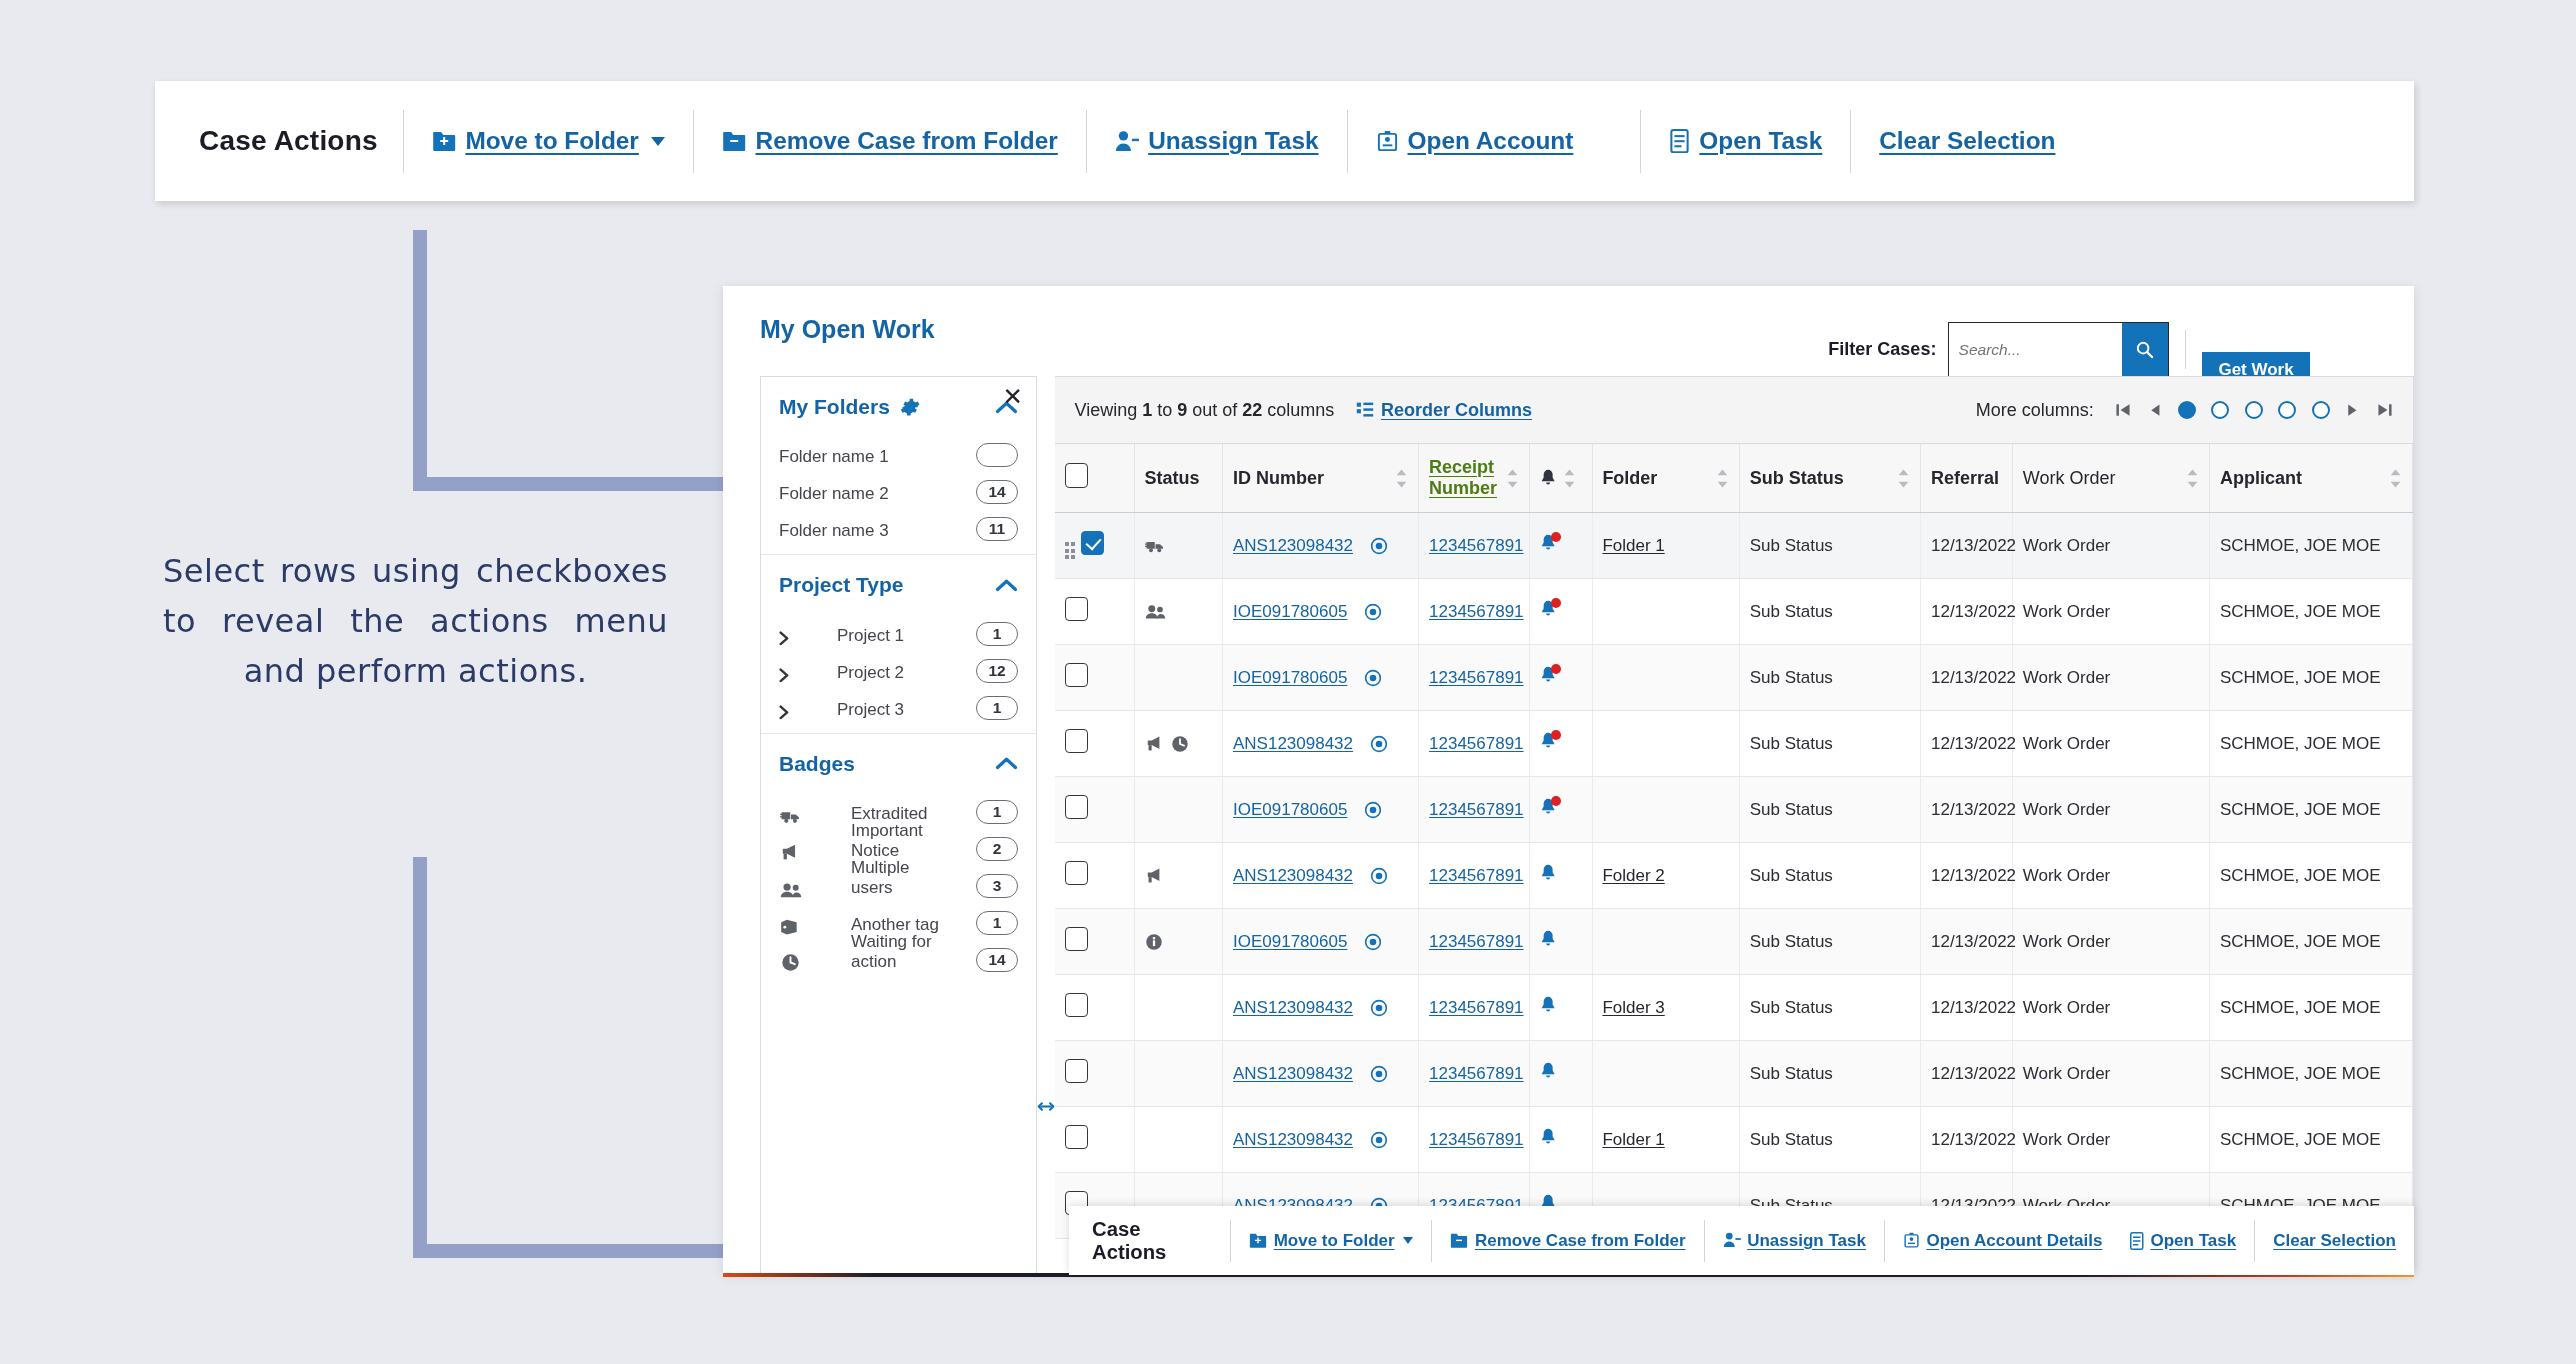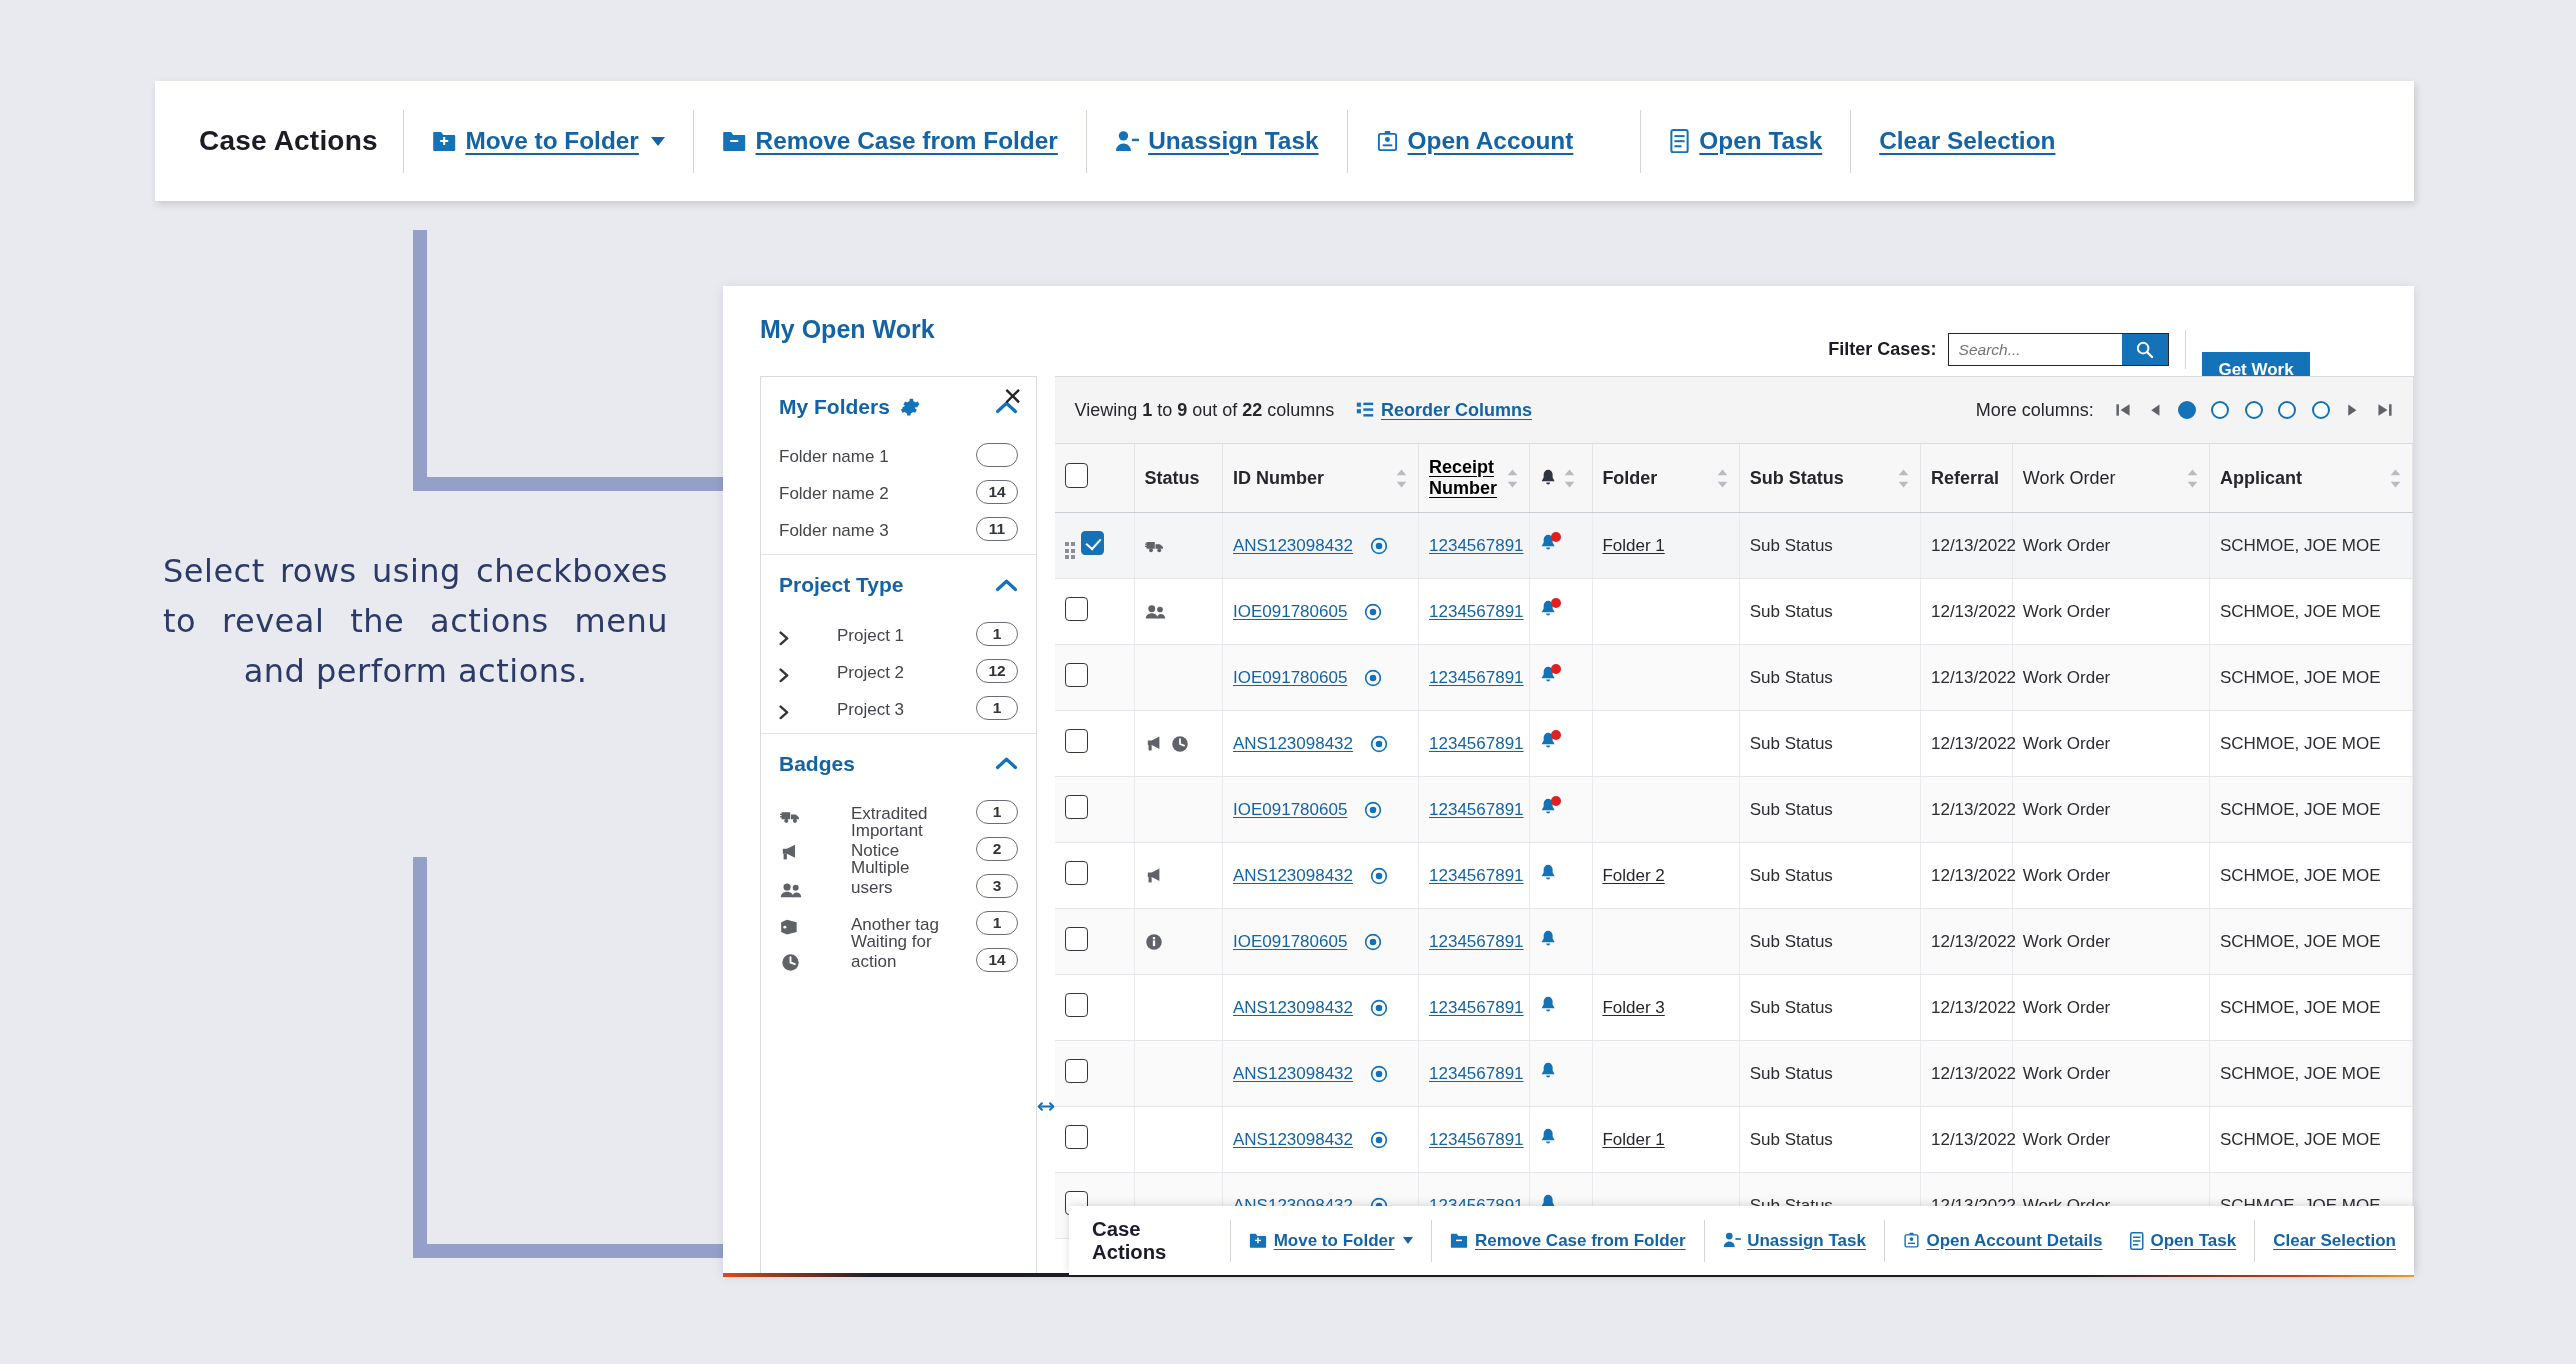--- a/index.html
+++ b/index.html
@@ -61,21 +61,21 @@
   .panel-title{
     position:absolute; left:37px; top:29px;
     color:#1464a5; font-size:25px; font-weight:bold;
   }
   .filter-wrap{
     position:absolute; right:104px; top:26px;
     display:flex; align-items:center; gap:11.4px;
   }
   .filter-label{ font-size:18px; font-weight:bold; color:#1c1c28; }
   .search-box{
-    display:flex; height:33px; border:1.6px solid #25272c;
+    display:flex; height:55px; border:1.6px solid #25272c;
     background:#fff; align-items:stretch;
   }
   .search-box input{
     border:none; outline:none; width:173px; padding:0 9.8px;
     font-size:15.5px; font-style:italic; color:#6d7078;
     font-family:"Liberation Sans", sans-serif;
   }
   .search-btn{
     width:46px; background:#1472b8; display:flex; align-items:center; justify-content:center;
     border:none; cursor:pointer;
@@ -144,21 +144,21 @@
   .tt-right .mc-label{ font-size:18px; color:#25272c; margin-right:4.9px; }
   .dot{ width:18px; height:18px; border-radius:50%; border:2px solid #1472b8; background:#fff; cursor:pointer;}
   .dot.on{ background:#1472b8; }
 
   table.grid{ border-collapse:collapse; width:100%; table-layout:fixed; }
   table.grid th{
     background:#f7f7f8; border-right:0.8px solid #e2e4e8; border-bottom:0.8px solid #c9ccd2;
     font-size:18px; font-weight:bold; color:#25272c;
     text-align:left; padding:13px 9.8px; vertical-align:middle; height:68px;
   }
-  table.grid th.link{ color:#000000; }
+  table.grid th.link{ color:#4d7c0f; }
   table.grid th .th-in{ display:flex; align-items:center; gap:6.5px; }
   table.grid th .th-in .txt{ flex:1; overflow:hidden; }
   table.grid th .th-in .txt.u{ text-decoration:underline; text-underline-offset:3.3px; }
   table.grid td{
     border-right:0.8px solid #e9ebee; border-bottom:0.8px solid #e4e6ea;
     font-size:17px; color:#2b2d33; padding:0 9.8px; height:66px; vertical-align:middle;
   }
   tr.row-even td{ background:#fafafb; }
   tr.row-sel td{ background:#f4f5f7; }
   .cb{

